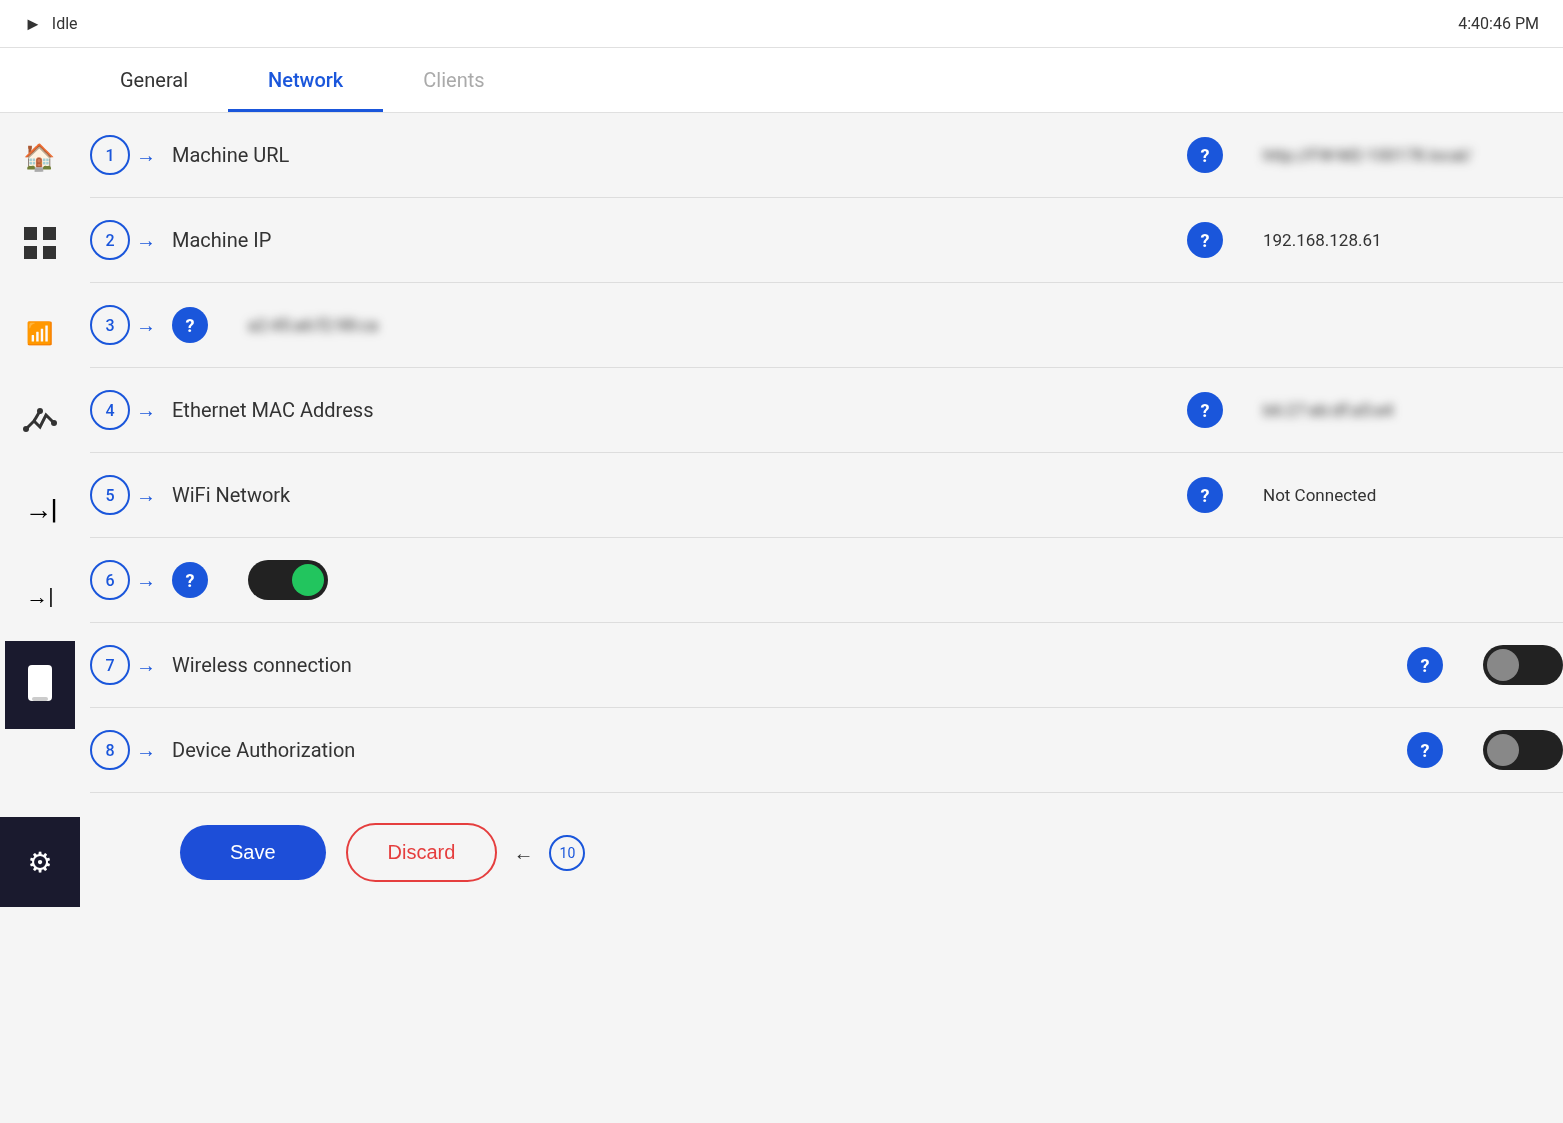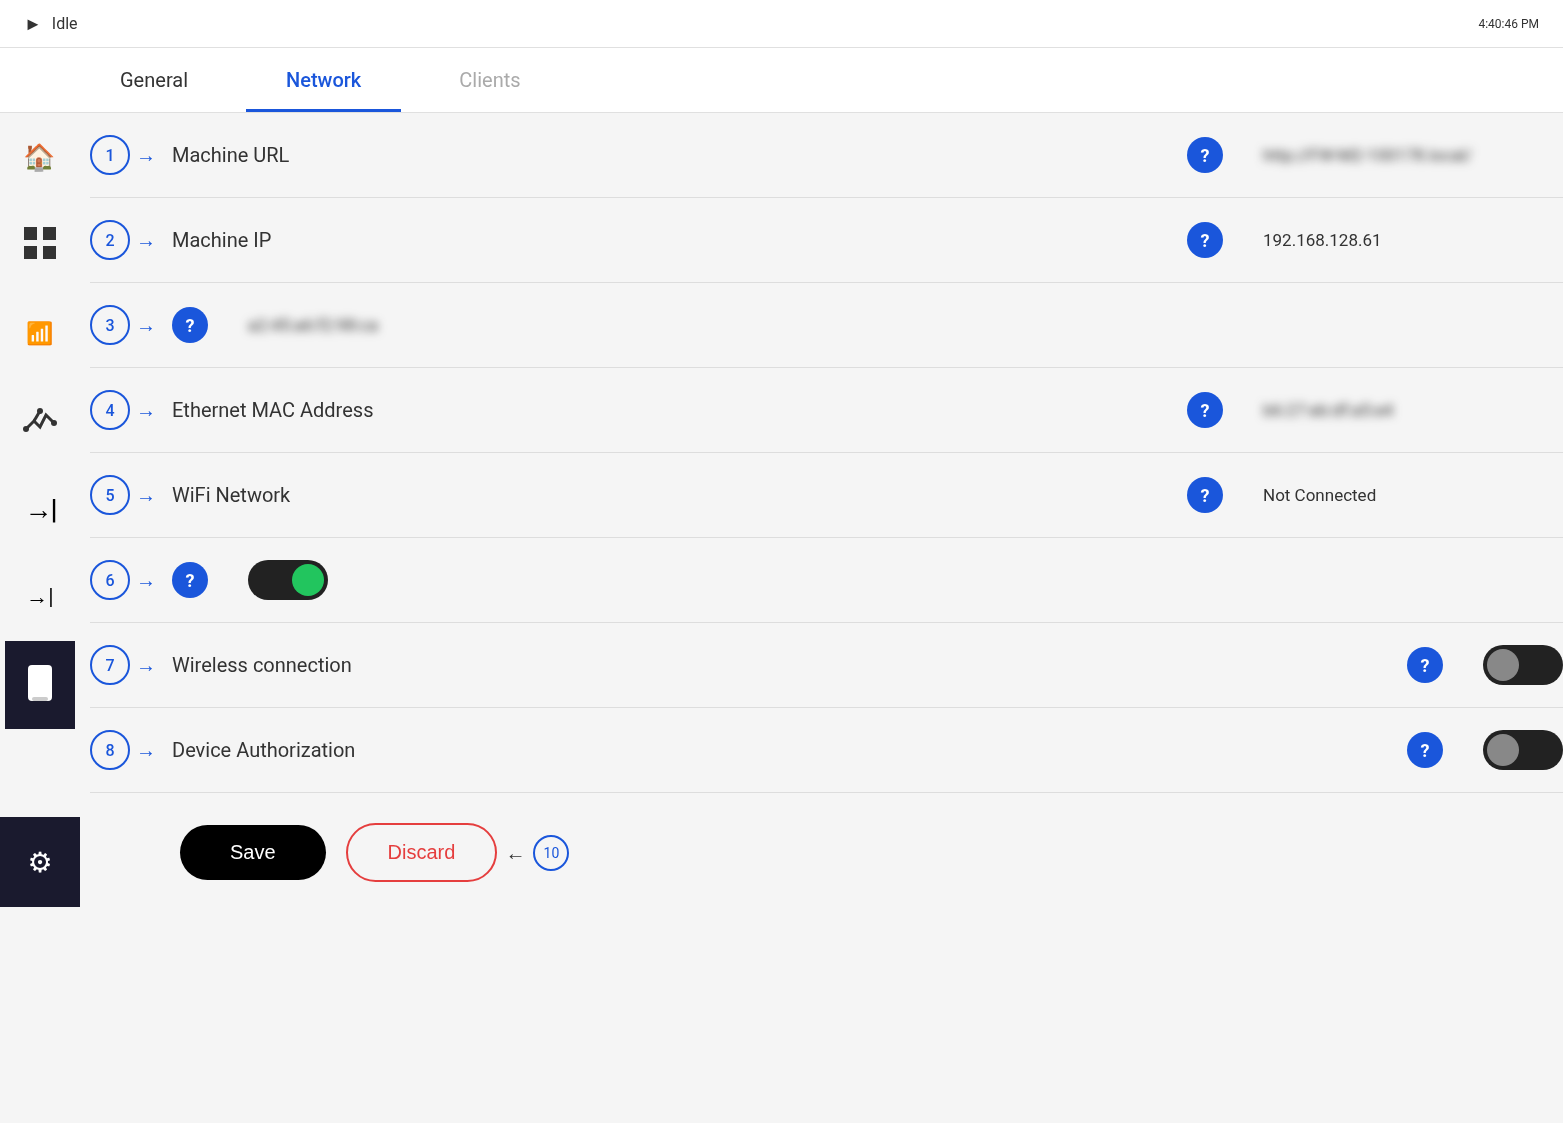--- a/index.html
+++ b/index.html
@@ -29,28 +29,28 @@
     }
     .play-icon {
       color: #333;
       font-size: 18px;
     }
     .idle-text {
       font-size: 16px;
       color: #333;
     }
     .time-text {
-      font-size: 12px;
+      font-size: 16px;
       color: #333;
     }
 
     
     .tabs {
       display: flex;
-      gap: 18px;
+      gap: 0;
       padding: 0 80px;
       background: #fff;
       border-bottom: 1px solid #e0e0e0;
     }
     .tab {
       padding: 20px 40px;
       font-size: 20px;
       color: #555;
       cursor: pointer;
       position: relative;
@@ -174,21 +174,21 @@
 
     
     .bottom-buttons {
       display: flex;
       gap: 20px;
       padding: 30px 0 20px 90px;
       align-items: center;
     }
 
     .save-btn {
-      background: #000000;
+      background: #1d4ed8;
       color: white;
       border: none;
       border-radius: 30px;
       padding: 16px 50px;
       font-size: 20px;
       cursor: pointer;
       font-weight: 500;
     }
 
     .discard-btn {
@@ -400,21 +400,21 @@
         </div>
       </div>
     </div>
 
     <div class="bottom-buttons">
 
       <div style="display:flex;align-items:center;gap:8px;">
         <button class="save-btn">Save</button>
       </div>
 
-      <div style="display:flex;align-items:center;gap:8px;">
+      <div style="display:flex;align-items:center;gap:16px;">
         <button class="discard-btn">Discard</button>
         <span class="btn-arrow-left">←</span>
         <div class="btn-number">10</div>
       </div>
     </div>
 
   </div>
 </div>
 
 </body></html>

